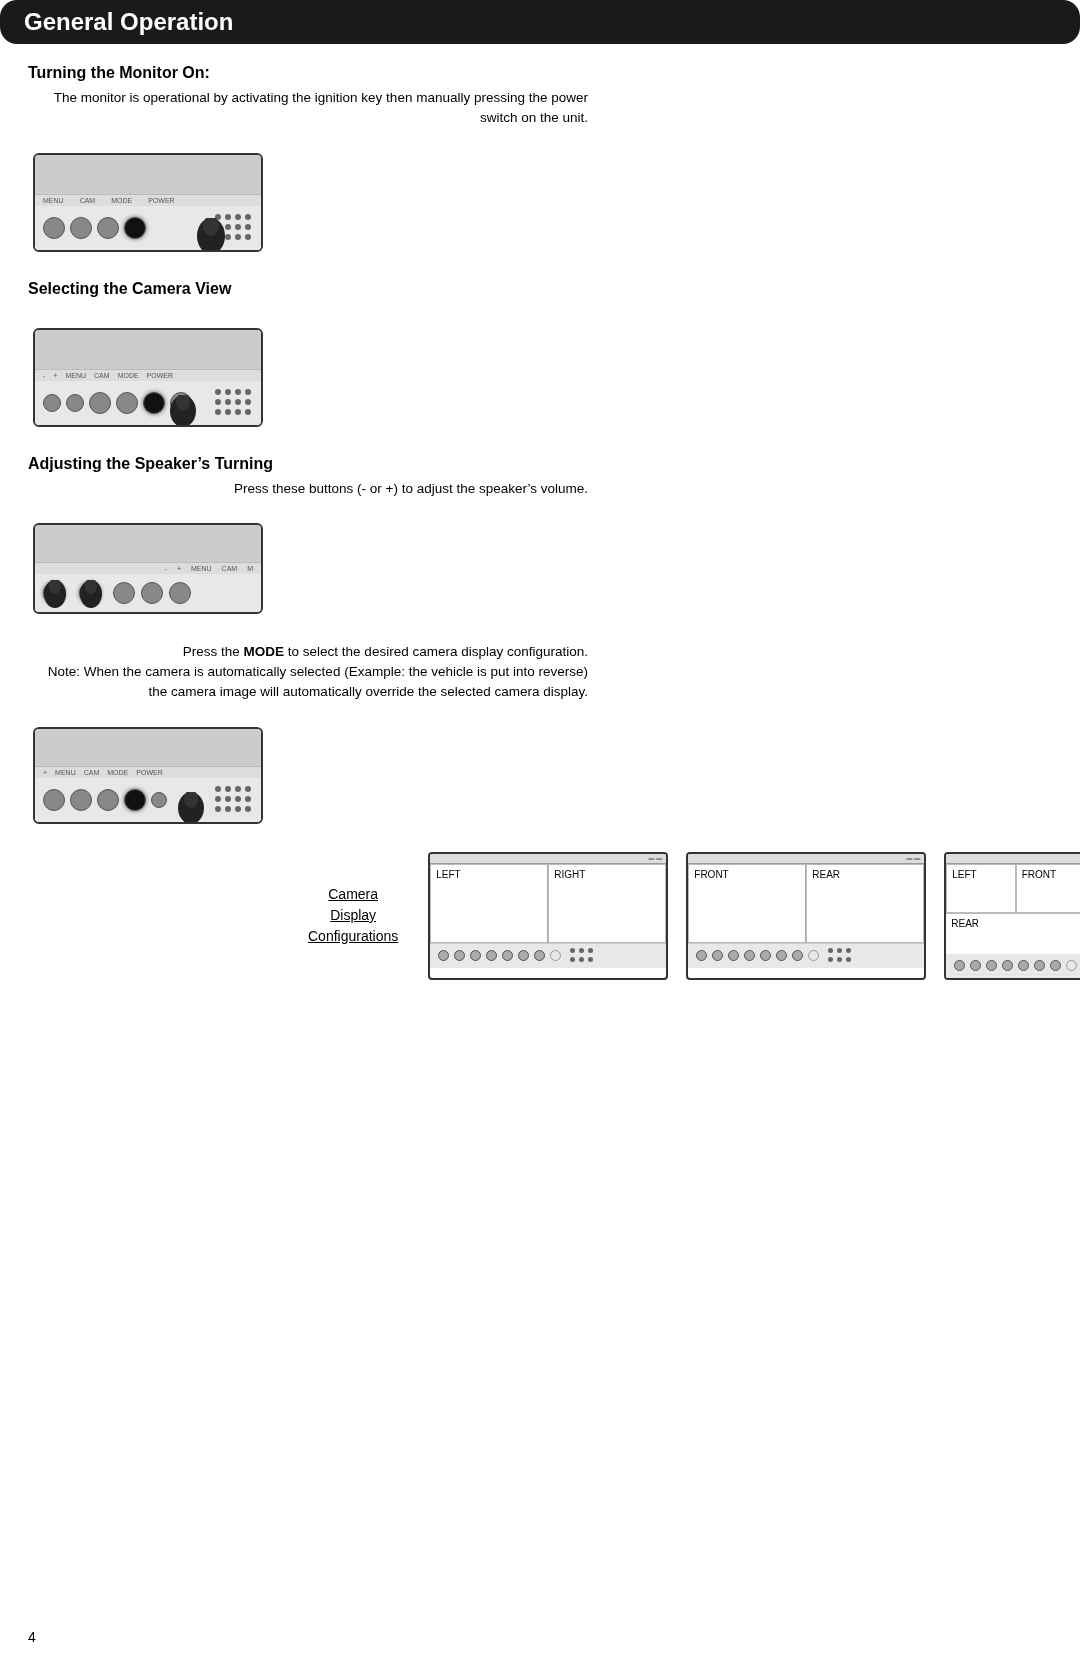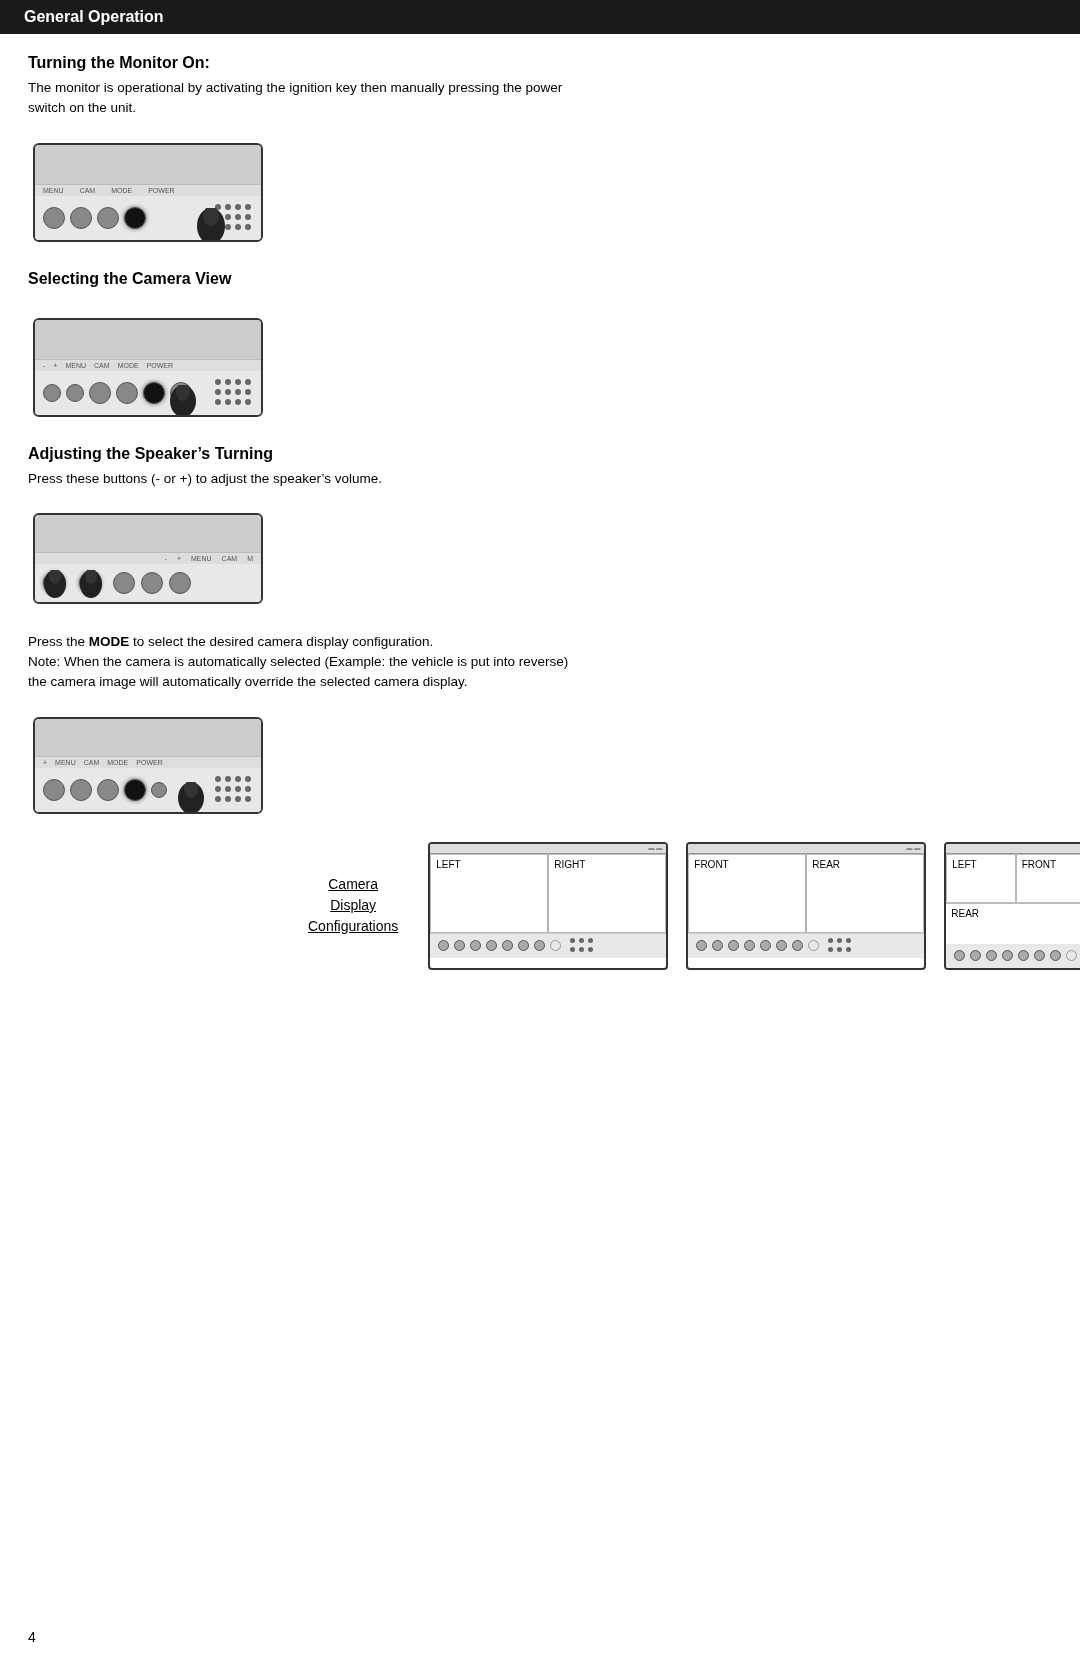--- a/index.html
+++ b/index.html
@@ -11,22 +11,23 @@
       font-size: 15px;
       color: #000;
       position: relative;
     }
 
     
     .page-header {
       background: #1a1a1a;
       color: #fff;
       padding: 8px 24px;
-      font-size: 16px;
+      font-size: 24px;
       font-weight: bold;
+      border-radius: 17px;
     }
 
     
     .main-content {
       padding: 20px 28px 60px 28px;
     }
 
     
     .section {
       display: flex;
@@ -50,20 +51,21 @@
 
     .section-title {
       font-size: 16px;
       font-weight: bold;
       margin-bottom: 6px;
     }
 
     .section-body {
       font-size: 13.5px;
       line-height: 1.5;
+      text-align: right;
     }
 
     .section-body .note-bold {
       font-weight: bold;
     }
 
     
     .monitor-device {
       border: 2px solid #333;
       border-radius: 6px;

